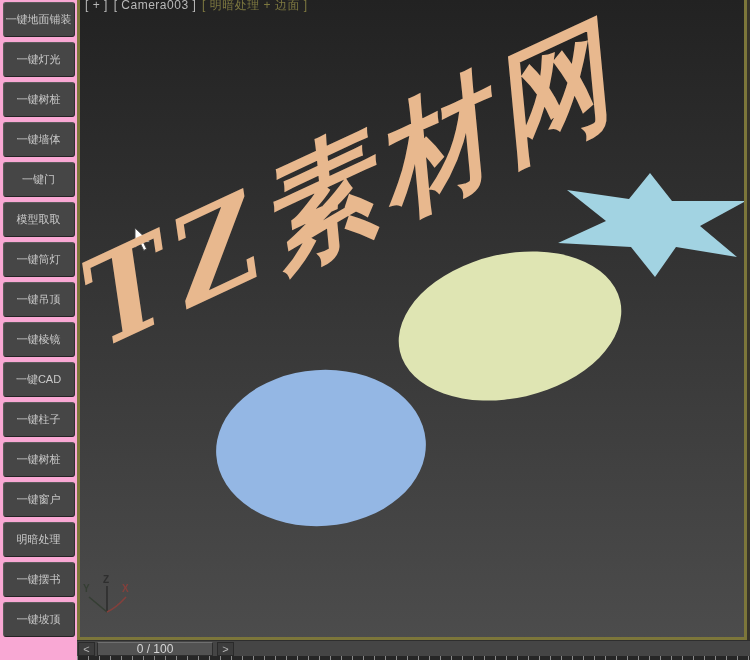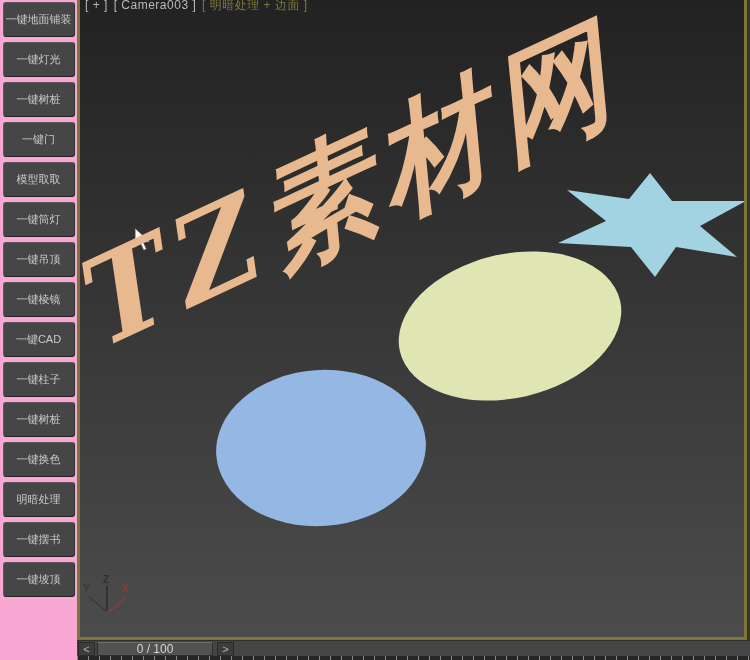--- a/index.html
+++ b/index.html
@@ -52,29 +52,30 @@
 </style>
 </head>
 <body>
 
 <div class="page">
 
   <div class="sidebar">
     <div class="side-btn">一键地面铺装</div>
     <div class="side-btn">一键灯光</div>
     <div class="side-btn">一键树桩</div>
+    <div class="side-btn">一键墙体</div>
     <div class="side-btn">一键门</div>
     <div class="side-btn">模型取取</div>
     <div class="side-btn">一键筒灯</div>
     <div class="side-btn">一键吊顶</div>
     <div class="side-btn">一键棱镜</div>
     <div class="side-btn">一键CAD</div>
     <div class="side-btn">一键柱子</div>
     <div class="side-btn">一键树桩</div>
-    <div class="side-btn">一键换色</div>
+    <div class="side-btn">一键窗户</div>
     <div class="side-btn">明暗处理</div>
     <div class="side-btn">一键摆书</div>
     <div class="side-btn">一键坡顶</div>
   </div>
 
   <div class="viewport" style="border-color: rgb(124, 118, 58);">
 
     <svg class="shapes" width="664" height="637" viewBox="0 0 664 637">
       <ellipse cx="430" cy="326" rx="113" ry="72" transform="rotate(-13 430 326)" fill="#dfe5b3"></ellipse>
       <ellipse cx="241" cy="448" rx="105" ry="78" transform="rotate(-4 241 448)" fill="#94b7e4"></ellipse>

